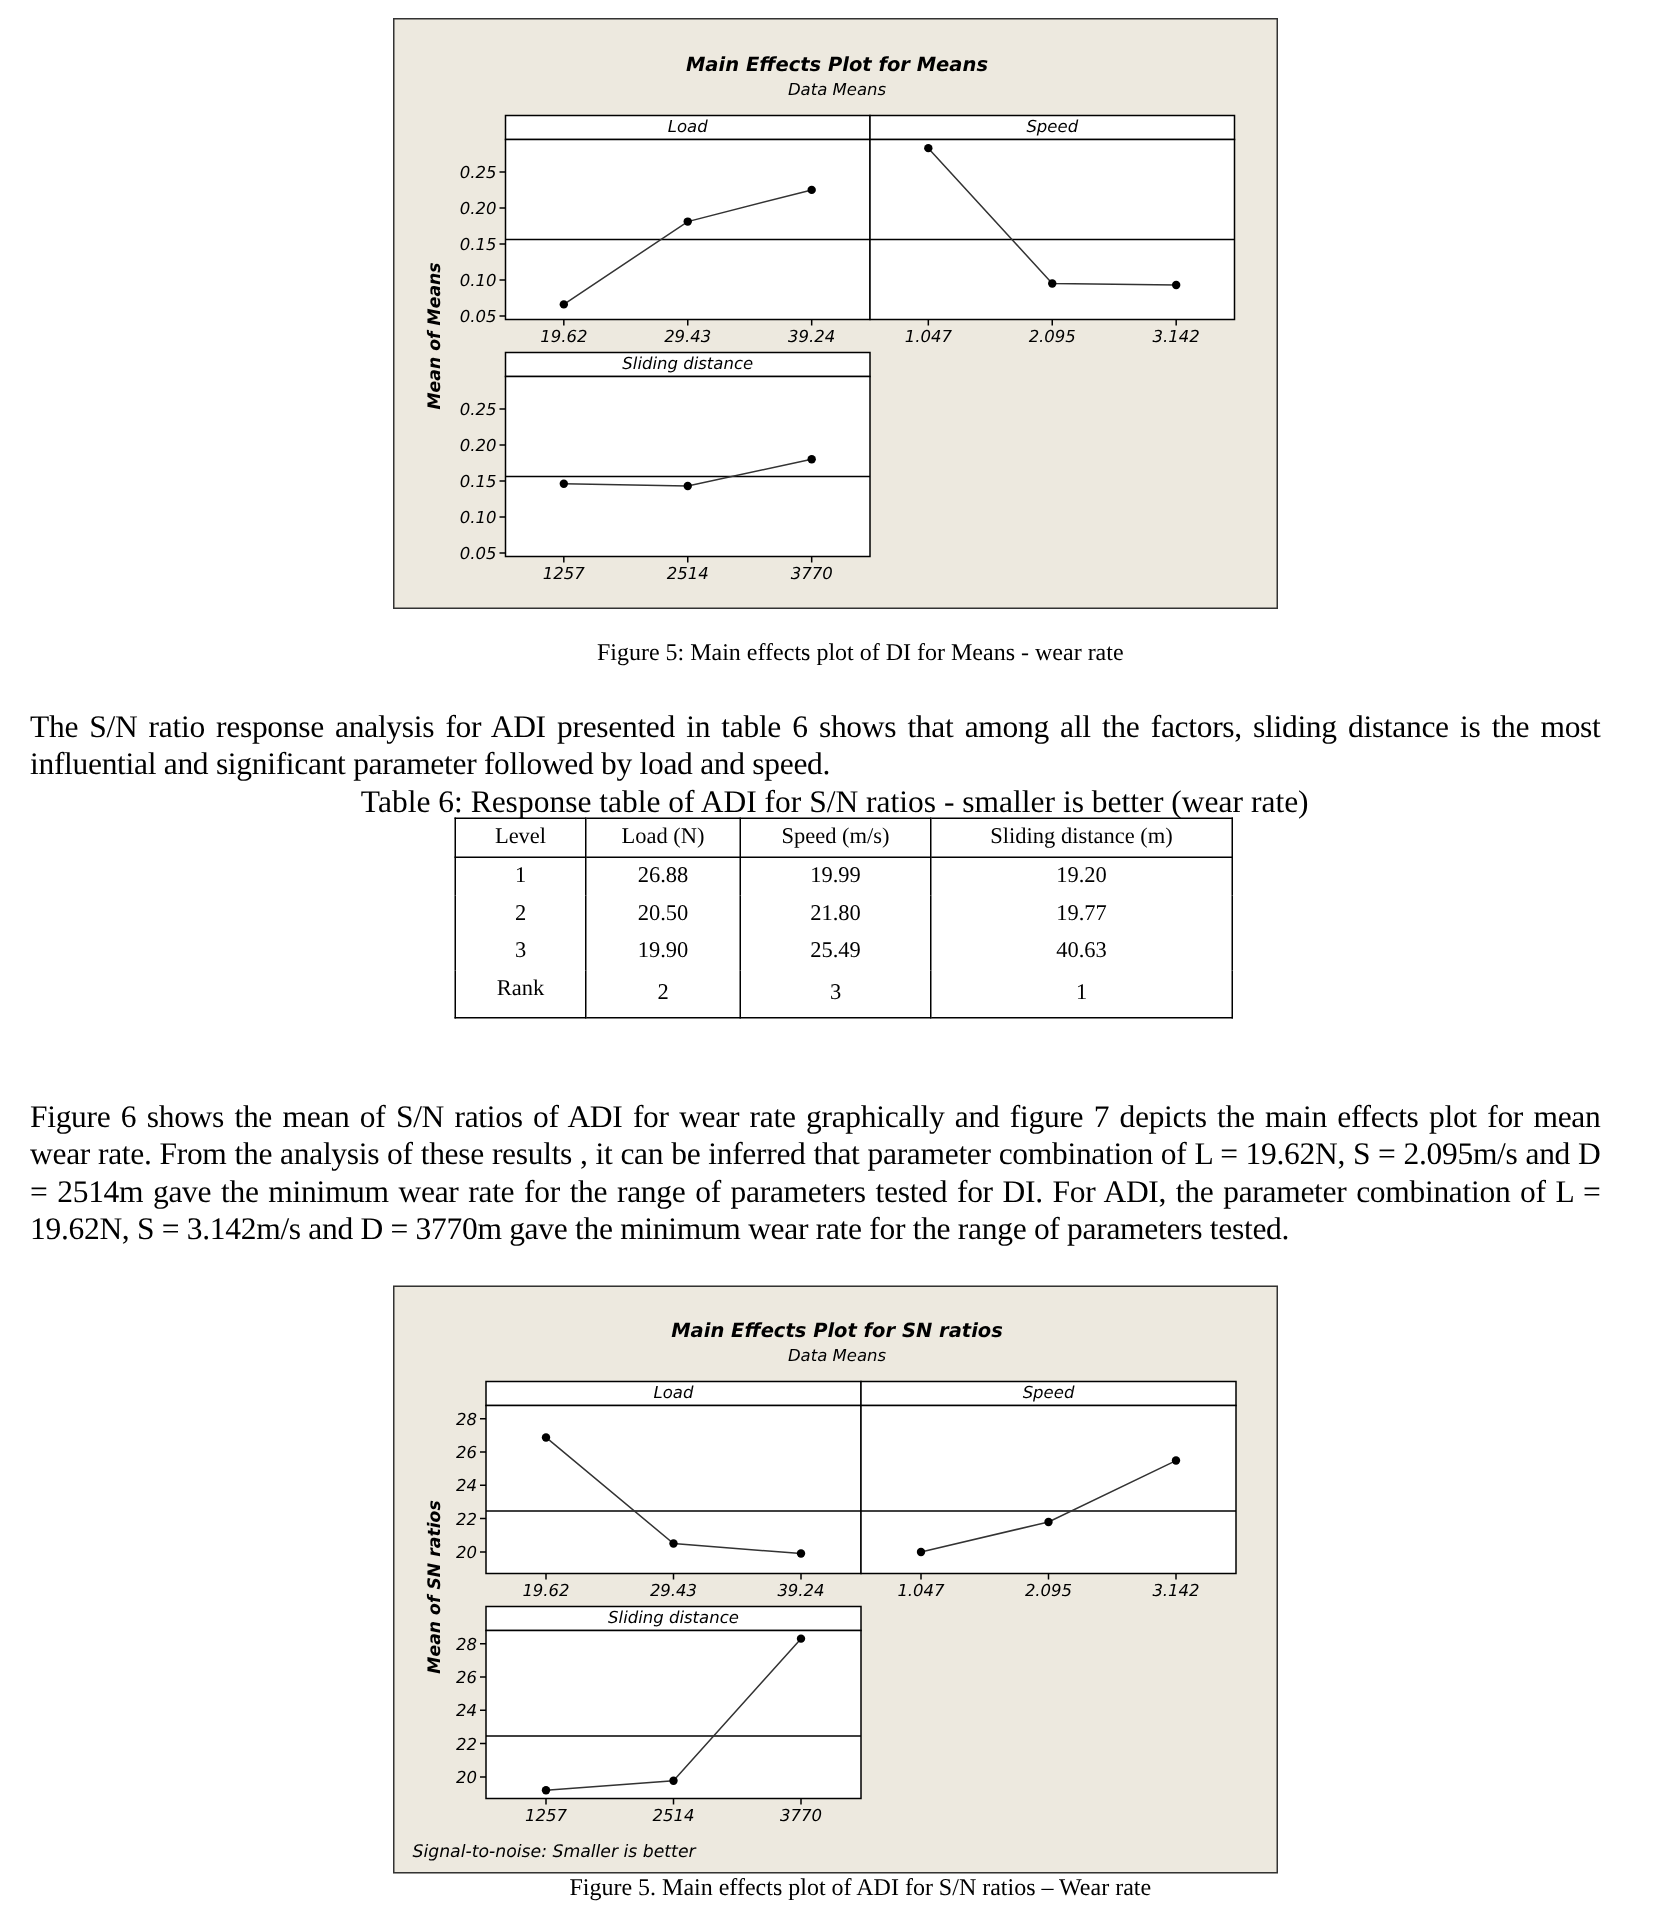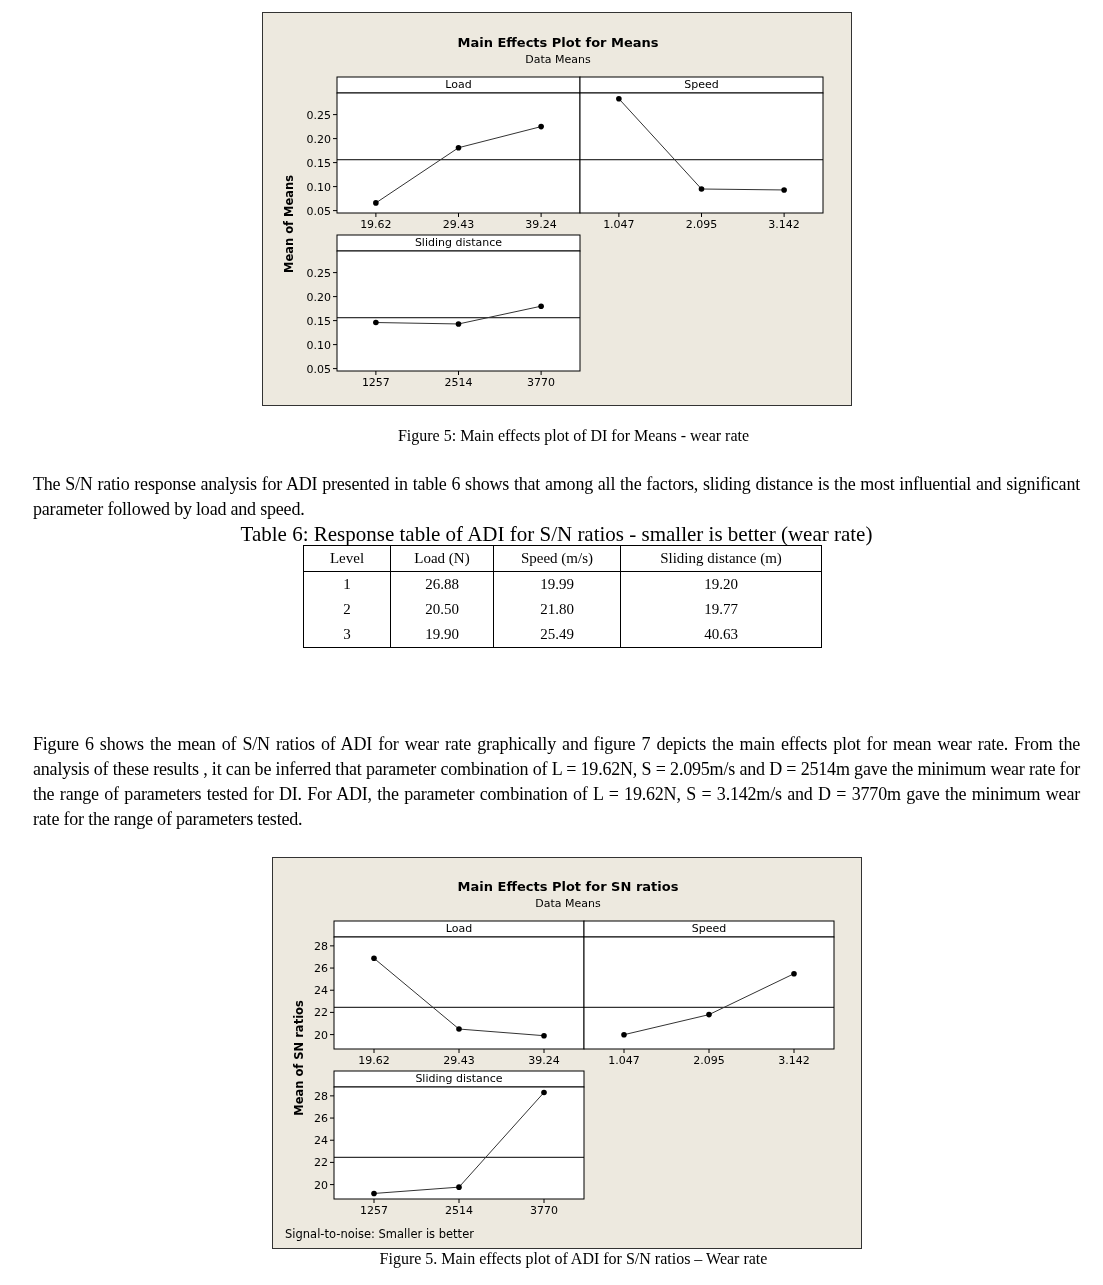--- a/index.html
+++ b/index.html
@@ -1,21 +1,21 @@
 <!DOCTYPE html>
 <html><head>
 <meta charset="utf-8">
 <style>
   html, body { margin: 0; padding: 0; background: #ffffff; }
   body { width: 1103px; height: 1285px; position: relative; overflow: hidden;
          font-family: "Liberation Serif", serif; color: #000; }
-  .fig { position: absolute; background: #ede9df; border: 1px solid #333; box-sizing: border-box; }
+  .fig { position: absolute; background: #ede9df; border: 1px solid #333; box-sizing: border-box; font-style: italic; }
   .fig svg { position: absolute; left: 0; top: 0; }
   .caption { position: absolute; left: 0; width: 1103px; text-align: center; font-size: 16px; padding-left: 22px; }
-  .para { position: absolute; left: 33px; width: 1047px; font-size: 18px; line-height: 25px;
+  .para { position: absolute; left: 20px; width: 1047px; font-size: 21px; line-height: 25px;
           text-align: justify; letter-spacing: -0.2px; }
   .table-title { position: absolute; left: 0; width: 1113px; text-align: center; font-size: 21px; }
   table.resp { position: absolute; left: 303px; top: 545px; border-collapse: collapse;
                font-size: 15px; }
   table.resp th, table.resp td { border-left: 1px solid #000; border-right: 1px solid #000;
                padding: 0 6px; text-align: center; font-weight: normal; line-height: 25px; }
   table.resp th { border-top: 1px solid #000; border-bottom: 1px solid #000; }
   table.resp tr:last-child td { border-bottom: 1px solid #000; }
 </style>
 </head>
@@ -117,26 +117,32 @@
       <td>20.50</td>
       <td>21.80</td>
       <td>19.77</td>
     </tr>
     <tr>
       <td>3</td>
       <td>19.90</td>
       <td>25.49</td>
       <td>40.63</td>
     </tr>
+    <tr>
+      <td style="padding-bottom:6px">Rank</td>
+      <td>2</td>
+      <td>3</td>
+      <td>1</td>
+    </tr>
   </tbody>
 </table>
 
 <div class="para" style="top:732px;">Figure 6 shows the mean of S/N ratios of ADI for wear rate graphically and figure 7 depicts the main effects plot for mean wear rate. From the analysis of these results , it can be inferred that parameter combination of L = 19.62N, S = 2.095m/s and D = 2514m gave the minimum wear rate for the range of parameters tested for DI. For ADI, the parameter combination of L = 19.62N, S = 3.142m/s and D = 3770m gave the minimum wear rate for the range of parameters tested.</div>
 
-<div class="fig" style="left:262px; top:857px; width:590px; height:392px;margin-left:10px;">
+<div class="fig" style="left:262px; top:857px; width:590px; height:392px;">
   <svg id="chart1" width="590" height="392">
       <text x="295" y="33" text-anchor="middle" font-family="&quot;DejaVu Sans&quot;, sans-serif" font-size="13" font-weight="bold" fill="#000">Main Effects Plot for SN ratios</text>
       <text x="295" y="49" text-anchor="middle" font-family="&quot;DejaVu Sans&quot;, sans-serif" font-size="11" fill="#000">Data Means</text>
       <text x="0" y="0" text-anchor="middle" font-family="&quot;DejaVu Sans&quot;, sans-serif" font-size="11.5" font-weight="bold" fill="#000" transform="translate(30,200) rotate(-90)">Mean of SN ratios</text>
       <text x="12" y="380" font-family="&quot;DejaVu Sans&quot;, sans-serif" font-size="11.5" fill="#000">Signal-to-noise: Smaller is better</text>
       <rect x="61" y="63" width="250" height="16" fill="#fff" stroke="#000" stroke-width="1"></rect>
       <text x="186" y="74" text-anchor="middle" font-family="&quot;DejaVu Sans&quot;, sans-serif" font-size="11" fill="#000">Load</text>
       <rect x="61" y="79" width="250" height="112" fill="#fff" stroke="#000" stroke-width="1"></rect>
       <line x1="61" x2="311" y1="149.3049504950495" y2="149.3049504950495" stroke="#000" stroke-width="1"></line>
       <line x1="57" x2="61" y1="176.58415841584159" y2="176.58415841584159" stroke="#000" stroke-width="1"></line>

